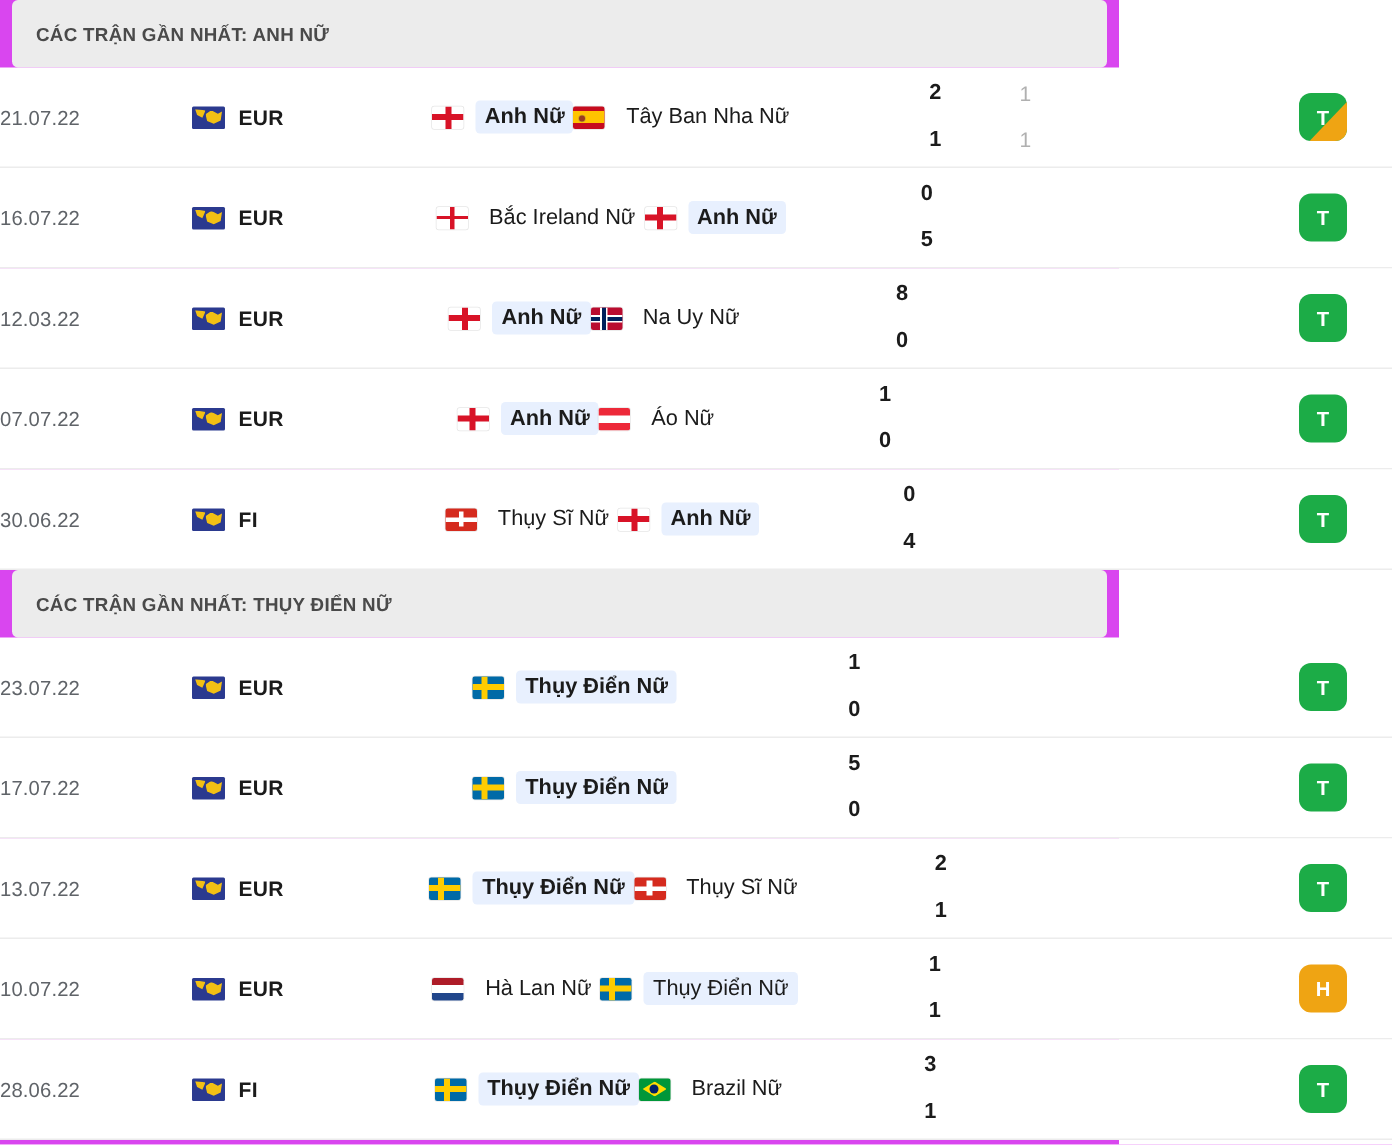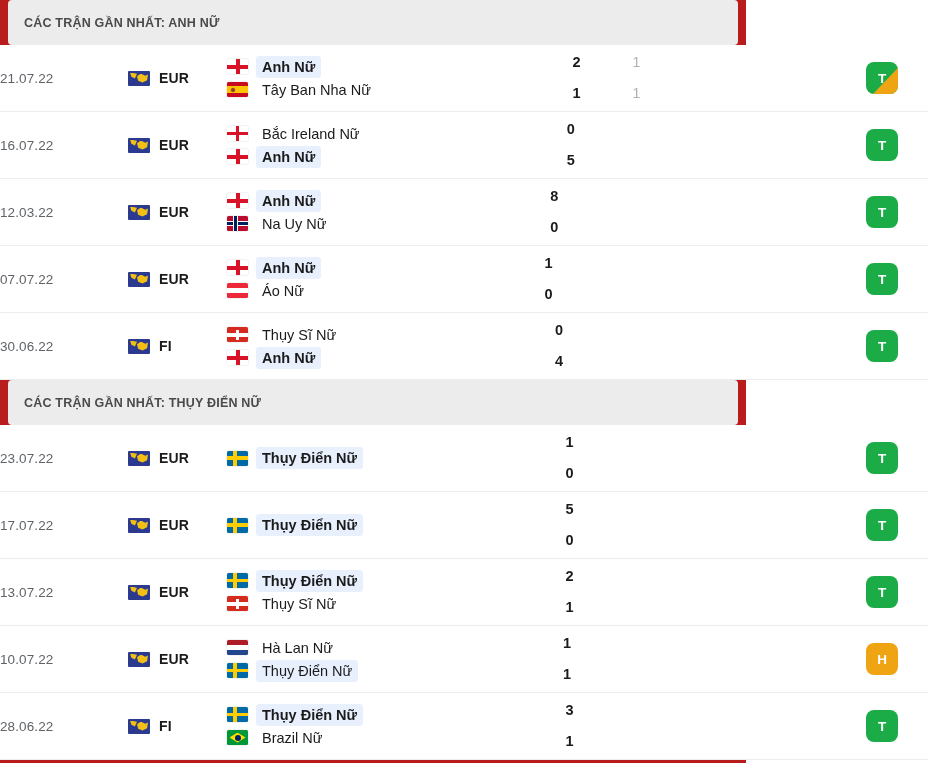--- a/index.html
+++ b/index.html
@@ -11,21 +11,21 @@
     width: 928px;
     height: 763px;
     font-family: "Liberation Sans", "DejaVu Sans", sans-serif;
     color: #1b1b1b;
     overflow: hidden;
   }
   .page {
     width: 746px;
     height: 763px;
     position: relative;
-    background: #b91c1c;
+    background: #d946ef;
   }
 
   
   .section-header {
     height: 45px;
     margin: 0 8px;
     background: #ececec;
     border-radius: 4px;
     display: flex;
     align-items: center;
@@ -99,21 +99,21 @@
   .comp-name {
     font-size: 14px;
     font-weight: bold;
     color: #1b1b1b;
     letter-spacing: 0.2px;
   }
 
   .col-teams {
     flex: 1 1 auto;
     display: flex;
-    flex-direction: column;
+    flex-direction: row;
     justify-content: center;
     gap: 0;
     padding-left: 2px;
     min-width: 0;
   }
   .team-line {
     display: flex;
     align-items: center;
     gap: 8px;
     height: 23px;

